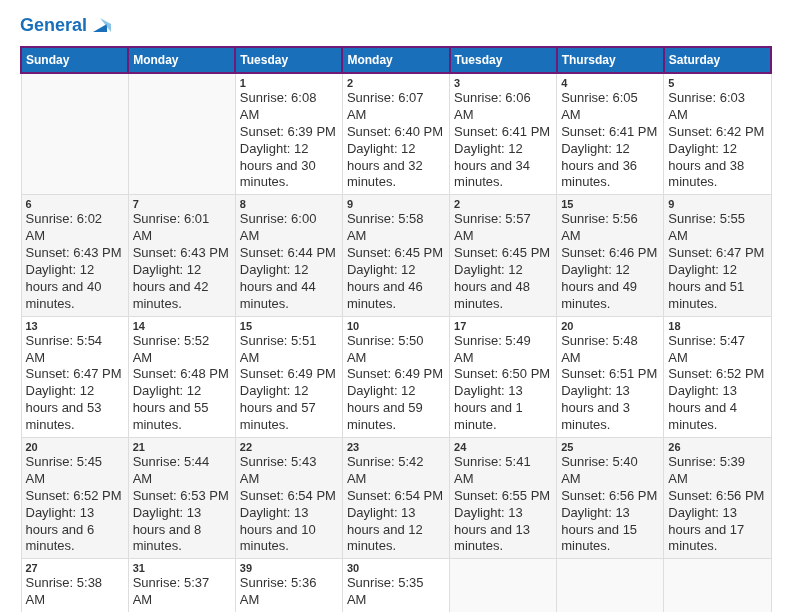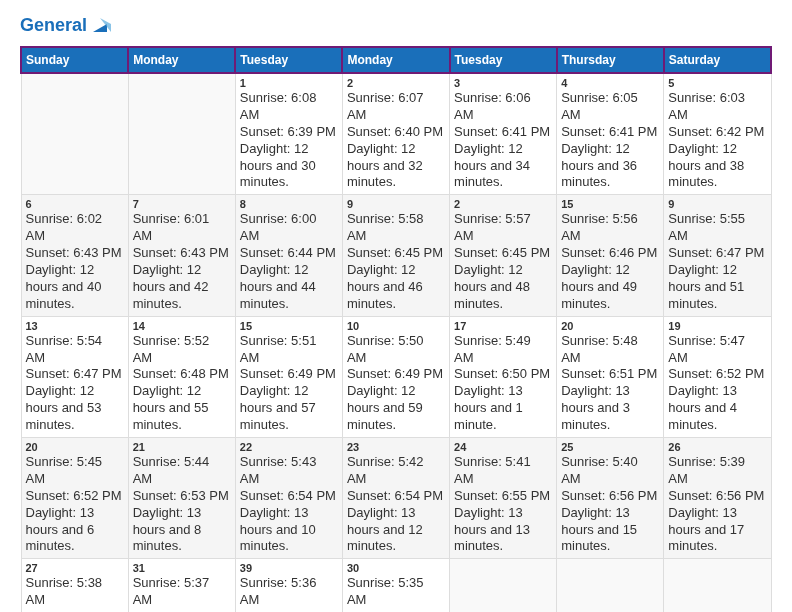--- a/index.html
+++ b/index.html
@@ -203,21 +203,21 @@
           </td>
           <td>
             <span class="day-number">17</span>
             <div class="day-info">Sunrise: 5:49 AM<br>Sunset: 6:50 PM<br>Daylight: 13 hours and 1 minute.</div>
           </td>
           <td>
             <span class="day-number">20</span>
             <div class="day-info">Sunrise: 5:48 AM<br>Sunset: 6:51 PM<br>Daylight: 13 hours and 3 minutes.</div>
           </td>
           <td>
-            <span class="day-number">19</span>
+            <span class="day-number">18</span>
             <div class="day-info">Sunrise: 5:47 AM<br>Sunset: 6:52 PM<br>Daylight: 13 hours and 4 minutes.</div>
           </td>
         </tr>
         <tr>
           <td>
             <span class="day-number">20</span>
             <div class="day-info">Sunrise: 5:45 AM<br>Sunset: 6:52 PM<br>Daylight: 13 hours and 6 minutes.</div>
           </td>
           <td>
             <span class="day-number">21</span>

